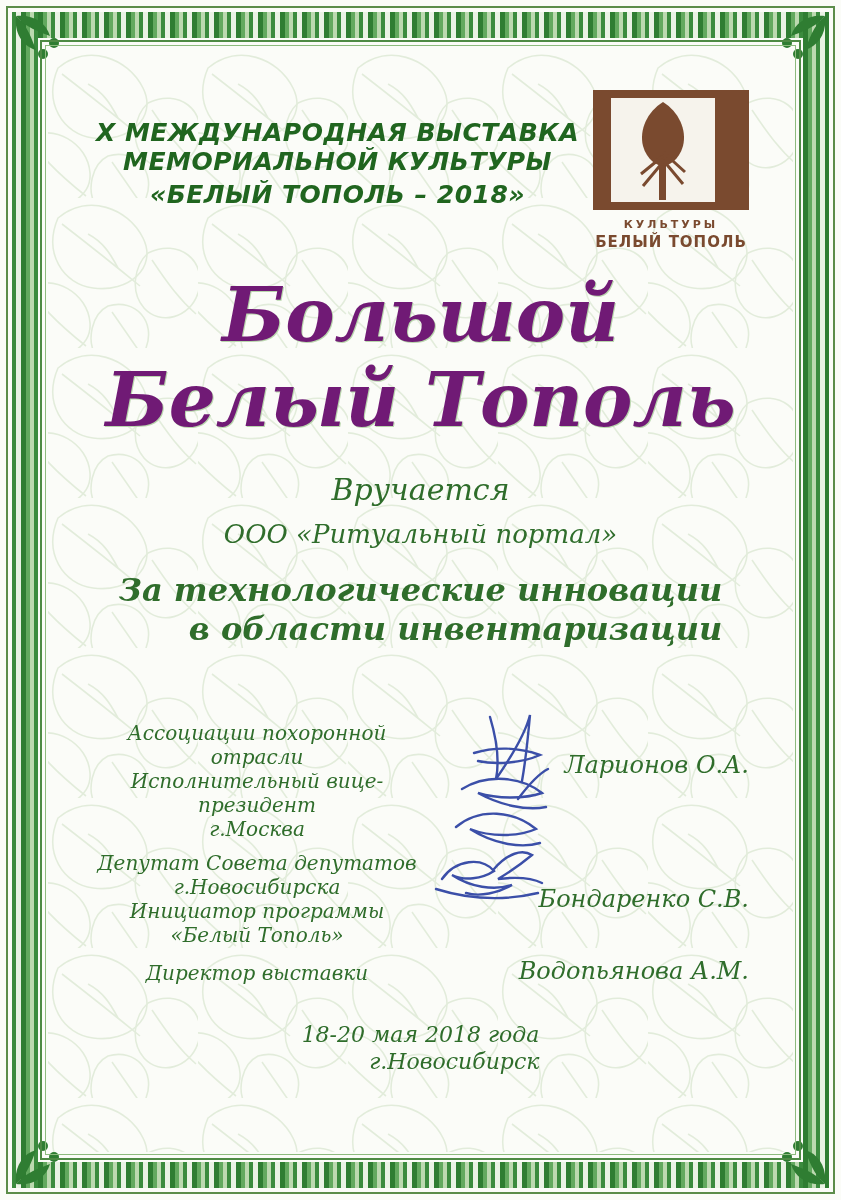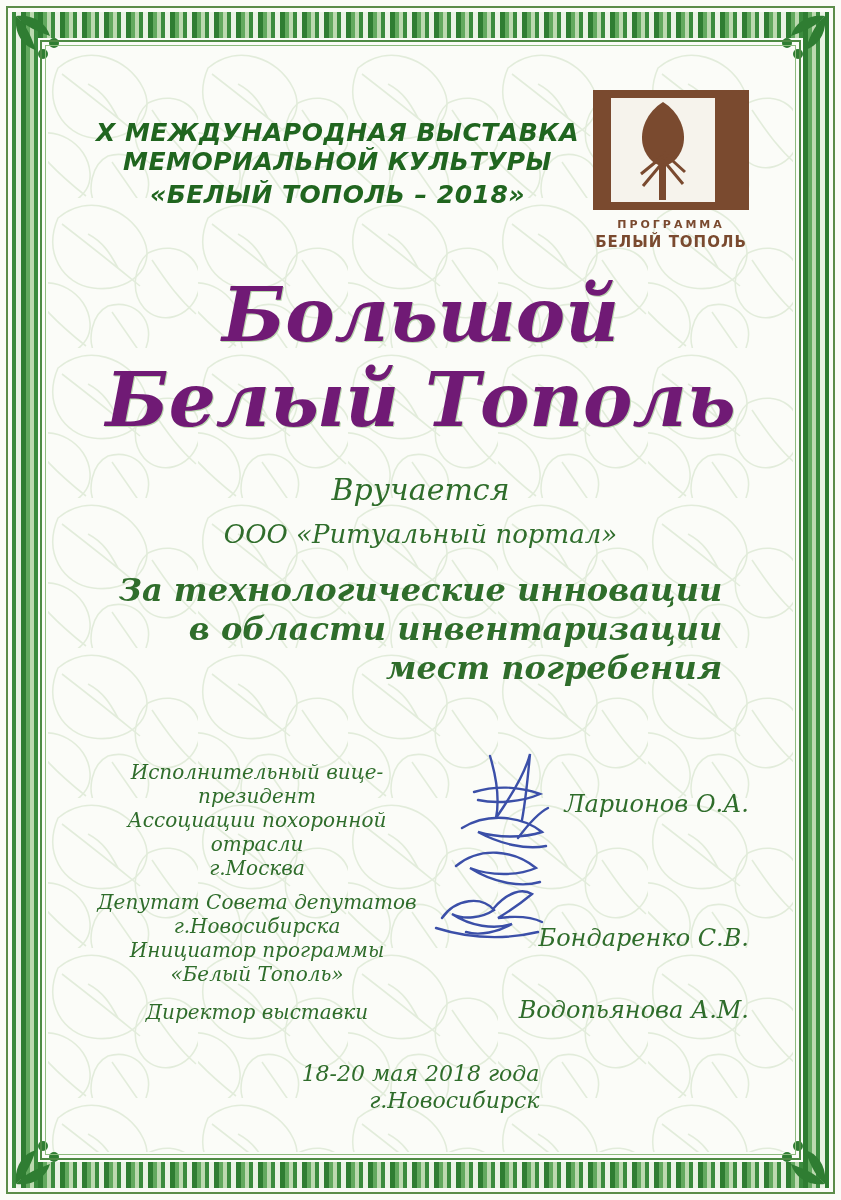--- a/index.html
+++ b/index.html
@@ -329,37 +329,36 @@
           <svg width="156" height="120" viewBox="0 0 156 120" aria-hidden="true">
             <rect x="0" y="0" width="156" height="120" fill="#7a4a2f"></rect>
             <rect x="18" y="8" width="104" height="104" fill="#f6f3ec"></rect>
             <g fill="#7a4a2f">
               <rect x="66" y="52" width="7" height="58"></rect>
               <path d="M70 12 C54 22, 46 40, 50 56 C54 70, 64 76, 70 76 C76 76, 86 70, 90 56 C94 40, 86 22, 70 12 Z"></path>
               <path d="M70 66 L48 84 M70 72 L50 96 M70 62 L92 82 M70 70 L90 94" stroke="#7a4a2f" stroke-width="3" fill="none"></path>
             </g>
           </svg>
         </div>
-        <div class="logo-text1">ПРОГРАММА</div>
+        <div class="logo-text1">КУЛЬТУРЫ</div>
         <div class="logo-text2">БЕЛЫЙ ТОПОЛЬ</div>
       </div>
     </div>
 
     <div class="big-title">
       <div class="bt1">Большой</div>
       <div class="bt2">Белый Тополь</div>
     </div>
 
     <div class="awarded-to">Вручается</div>
     <div class="org-name">ООО «Ритуальный портал»</div>
 
     <div class="reason">
       <div>За технологические инновации</div>
       <div>в области инвентаризации</div>
-      <div>мест погребения</div>
     </div>
 
     <div class="signatures">
 
       <div class="scribble">
         <svg width="230" height="230" viewBox="0 0 230 230" aria-hidden="true">
           <g fill="none" stroke="#3b4fa8" stroke-width="2.4" stroke-linecap="round">
             <path d="M68 14 C74 34, 78 56, 74 76 C92 50, 104 28, 108 12 C106 34, 104 56, 100 78"></path>
             <path d="M52 50 C72 44, 96 44, 118 52 C100 60, 74 62, 56 58"></path>
             <path d="M40 86 C66 70, 100 74, 120 90 C102 96, 76 96, 56 90 C78 102, 104 108, 124 104"></path>
@@ -367,22 +366,22 @@
             <path d="M96 96 C108 80, 118 70, 126 66"></path>
             <path d="M20 176 C34 156, 60 154, 72 168 C60 176, 42 178, 30 172 C48 184, 72 188, 90 182 C76 190, 58 194, 44 190"></path>
             <path d="M72 166 C86 150, 100 146, 110 152 C98 162, 86 170, 76 176 C92 174, 108 174, 120 180"></path>
             <path d="M14 186 C46 196, 82 198, 116 190"></path>
           </g>
         </svg>
       </div>
 
       <div class="sig-row r1">
         <div class="sig-left">
+          <div>Ассоциации похоронной отрасли</div>
           <div>Исполнительный вице-президент</div>
-          <div>Ассоциации похоронной отрасли</div>
           <div>г.Москва</div>
         </div>
         <div class="sig-right">Ларионов О.А.</div>
       </div>
 
       <div class="sig-row r2">
         <div class="sig-left">
           <div>Депутат Совета депутатов</div>
           <div>г.Новосибирска</div>
           <div>Инициатор программы</div>

